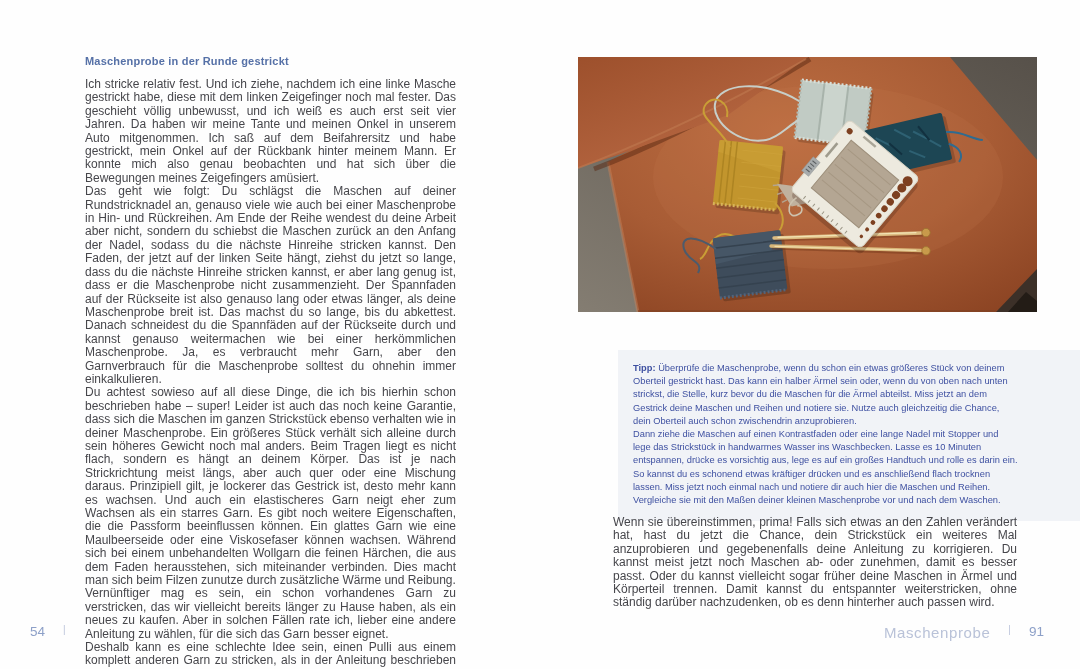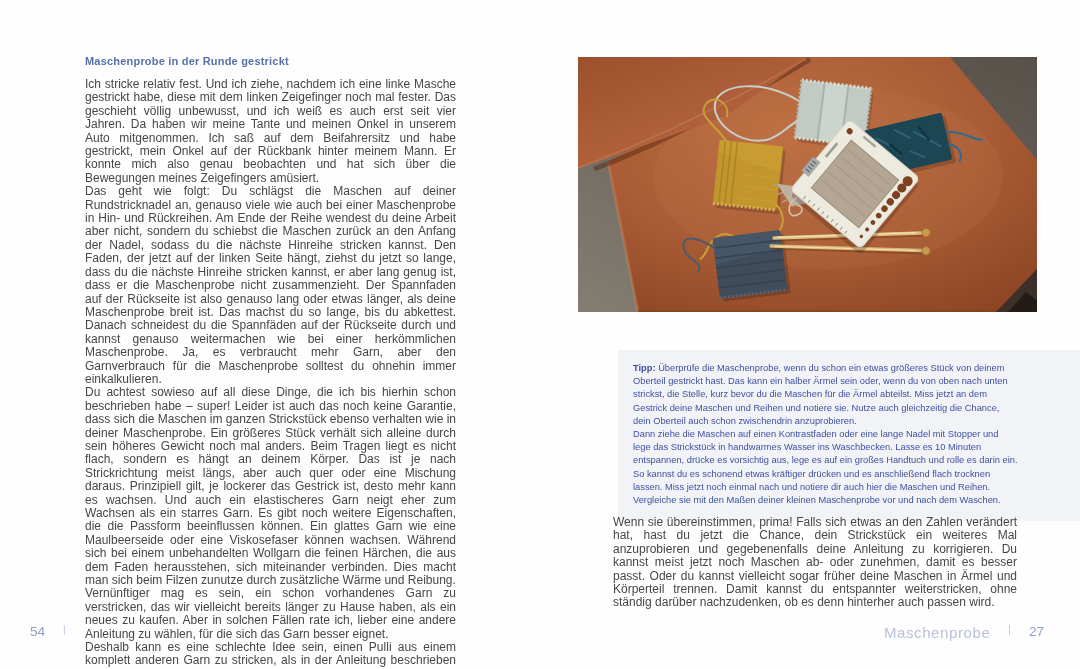--- a/index.html
+++ b/index.html
@@ -169,16 +169,16 @@
   <div class="tipbox">
     <div><b>Tipp:</b><span> Überprüfe die Maschenprobe, wenn du schon ein etwas größeres Stück von deinem Oberteil gestrickt hast. Das kann ein halber Ärmel sein oder, wenn du von oben nach unten strickst, die Stelle, kurz bevor du die Maschen für die Ärmel abteilst. Miss jetzt an dem Gestrick deine Maschen und Reihen und notiere sie. Nutze auch gleichzeitig die Chance, dein Oberteil auch schon zwischendrin anzuprobieren.</span></div>
     <div>Dann ziehe die Maschen auf einen Kontrastfaden oder eine lange Nadel mit Stopper und lege das Strickstück in handwarmes Wasser ins Waschbecken. Lasse es 10 Minuten entspannen, drücke es vorsichtig aus, lege es auf ein großes Handtuch und rolle es darin ein. So kannst du es schonend etwas kräftiger drücken und es anschließend flach trocknen lassen. Miss jetzt noch einmal nach und notiere dir auch hier die Maschen und Reihen. Vergleiche sie mit den Maßen deiner kleinen Maschenprobe vor und nach dem Waschen.</div>
   </div>
 
   <p class="body-text right-para">Wenn sie übereinstimmen, prima! Falls sich etwas an den Zahlen verändert hat, hast du jetzt die Chance, dein Strickstück ein weiteres Mal anzuprobieren und gegebenenfalls deine Anleitung zu korrigieren. Du kannst meist jetzt noch Maschen ab- oder zunehmen, damit es besser passt. Oder du kannst vielleicht sogar früher deine Maschen in Ärmel und Körperteil trennen. Damit kannst du entspannter weiterstricken, ohne ständig darüber nachzudenken, ob es denn hinterher auch passen wird.</p>
 
   <div class="footer f-right">
     <span class="f-cap-r">Maschenprobe</span>
     <span class="f-div">|</span>
-    <span class="pagenum">27</span>
+    <span class="pagenum">91</span>
   </div>
 
 </div>
 
 </body></html>

